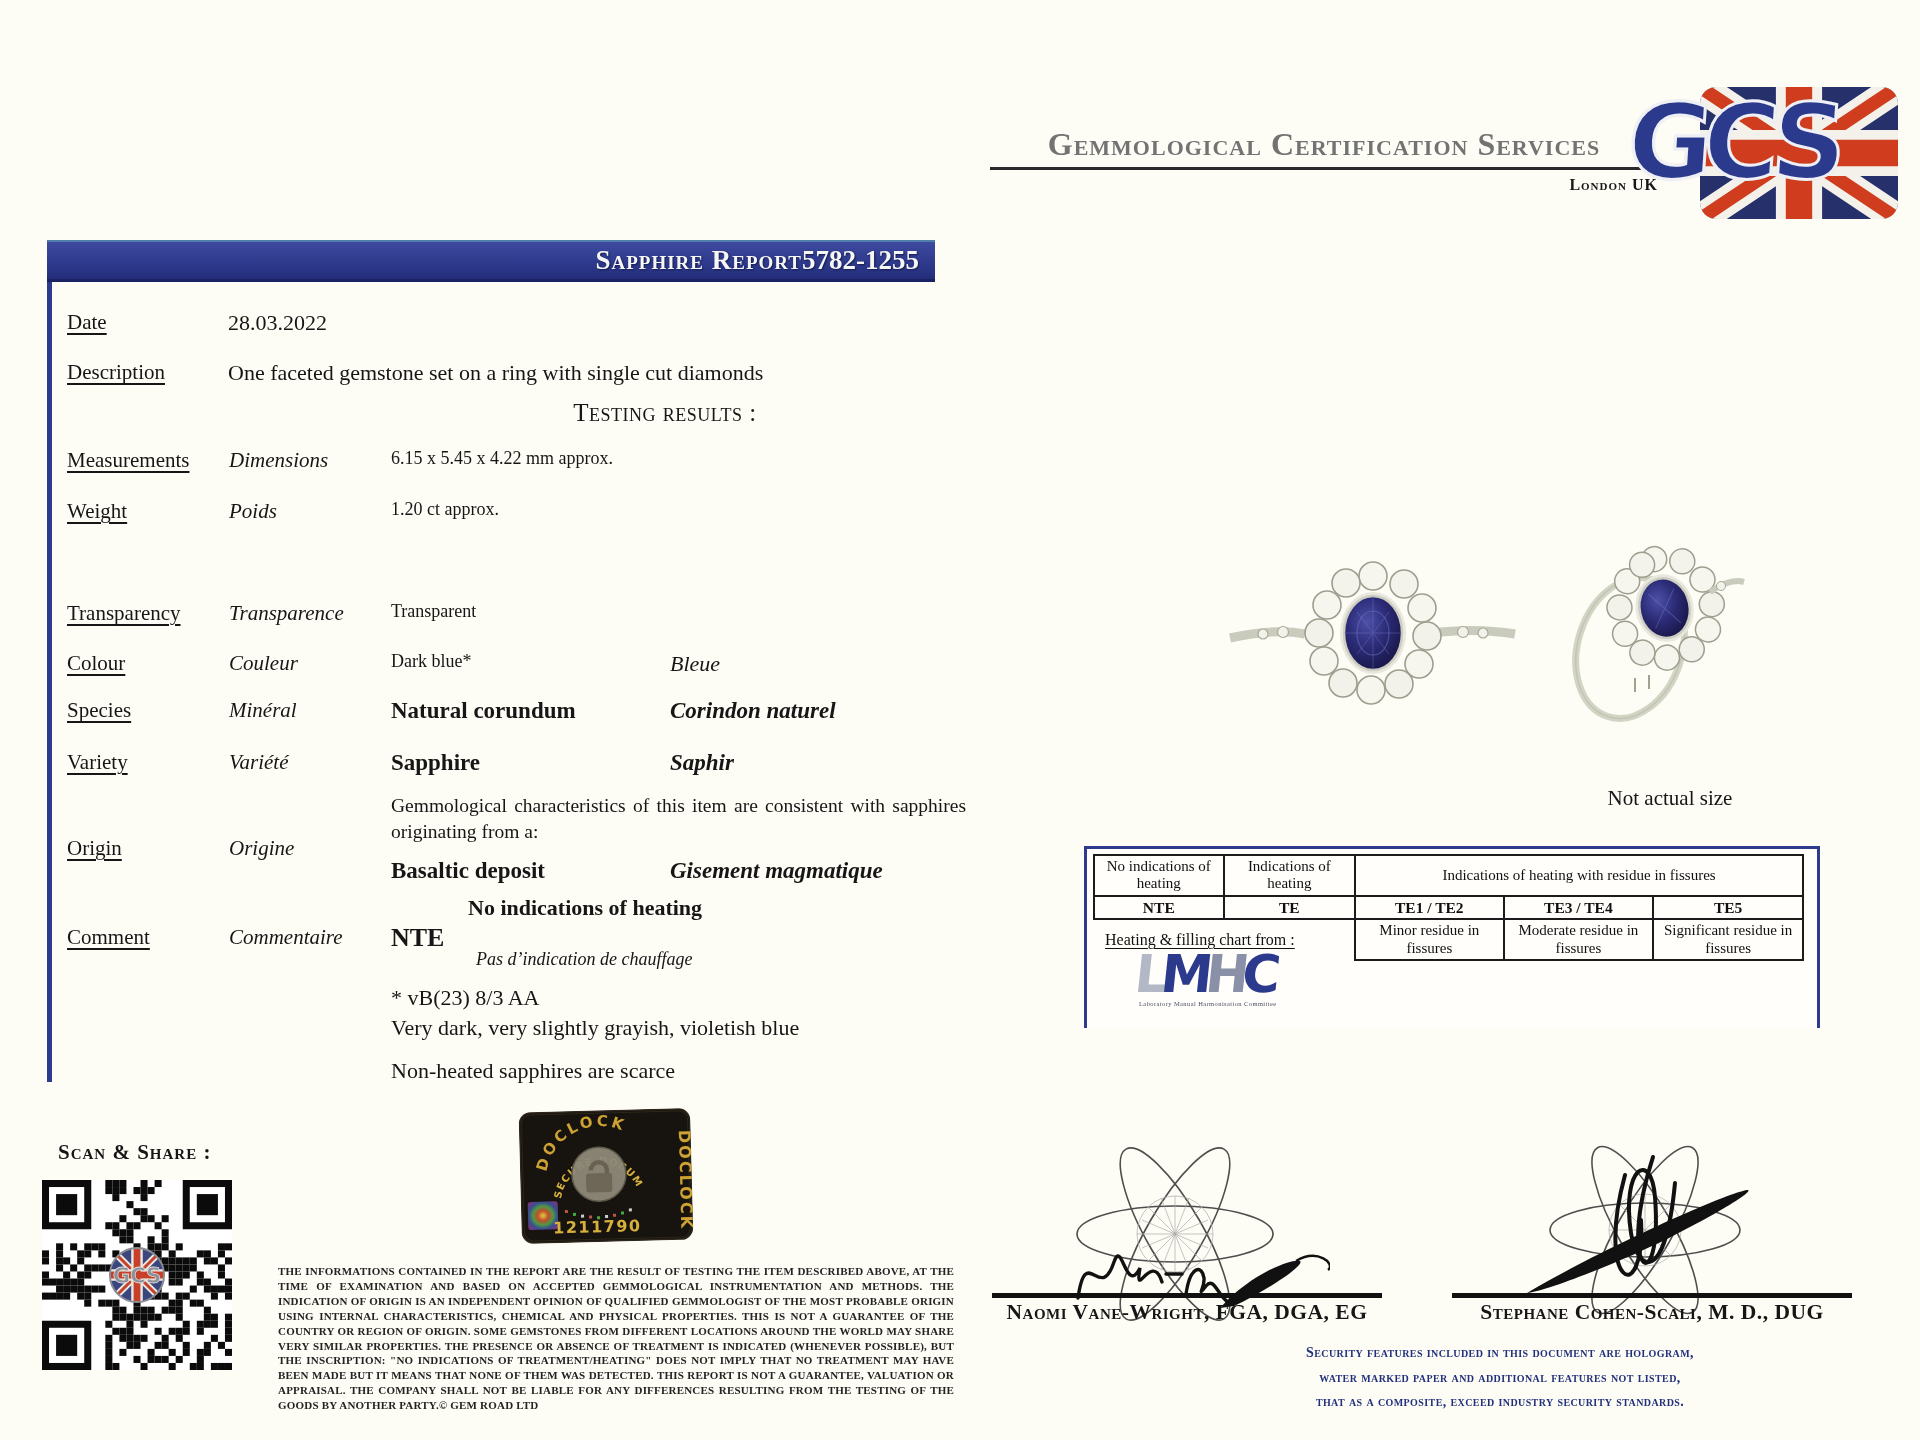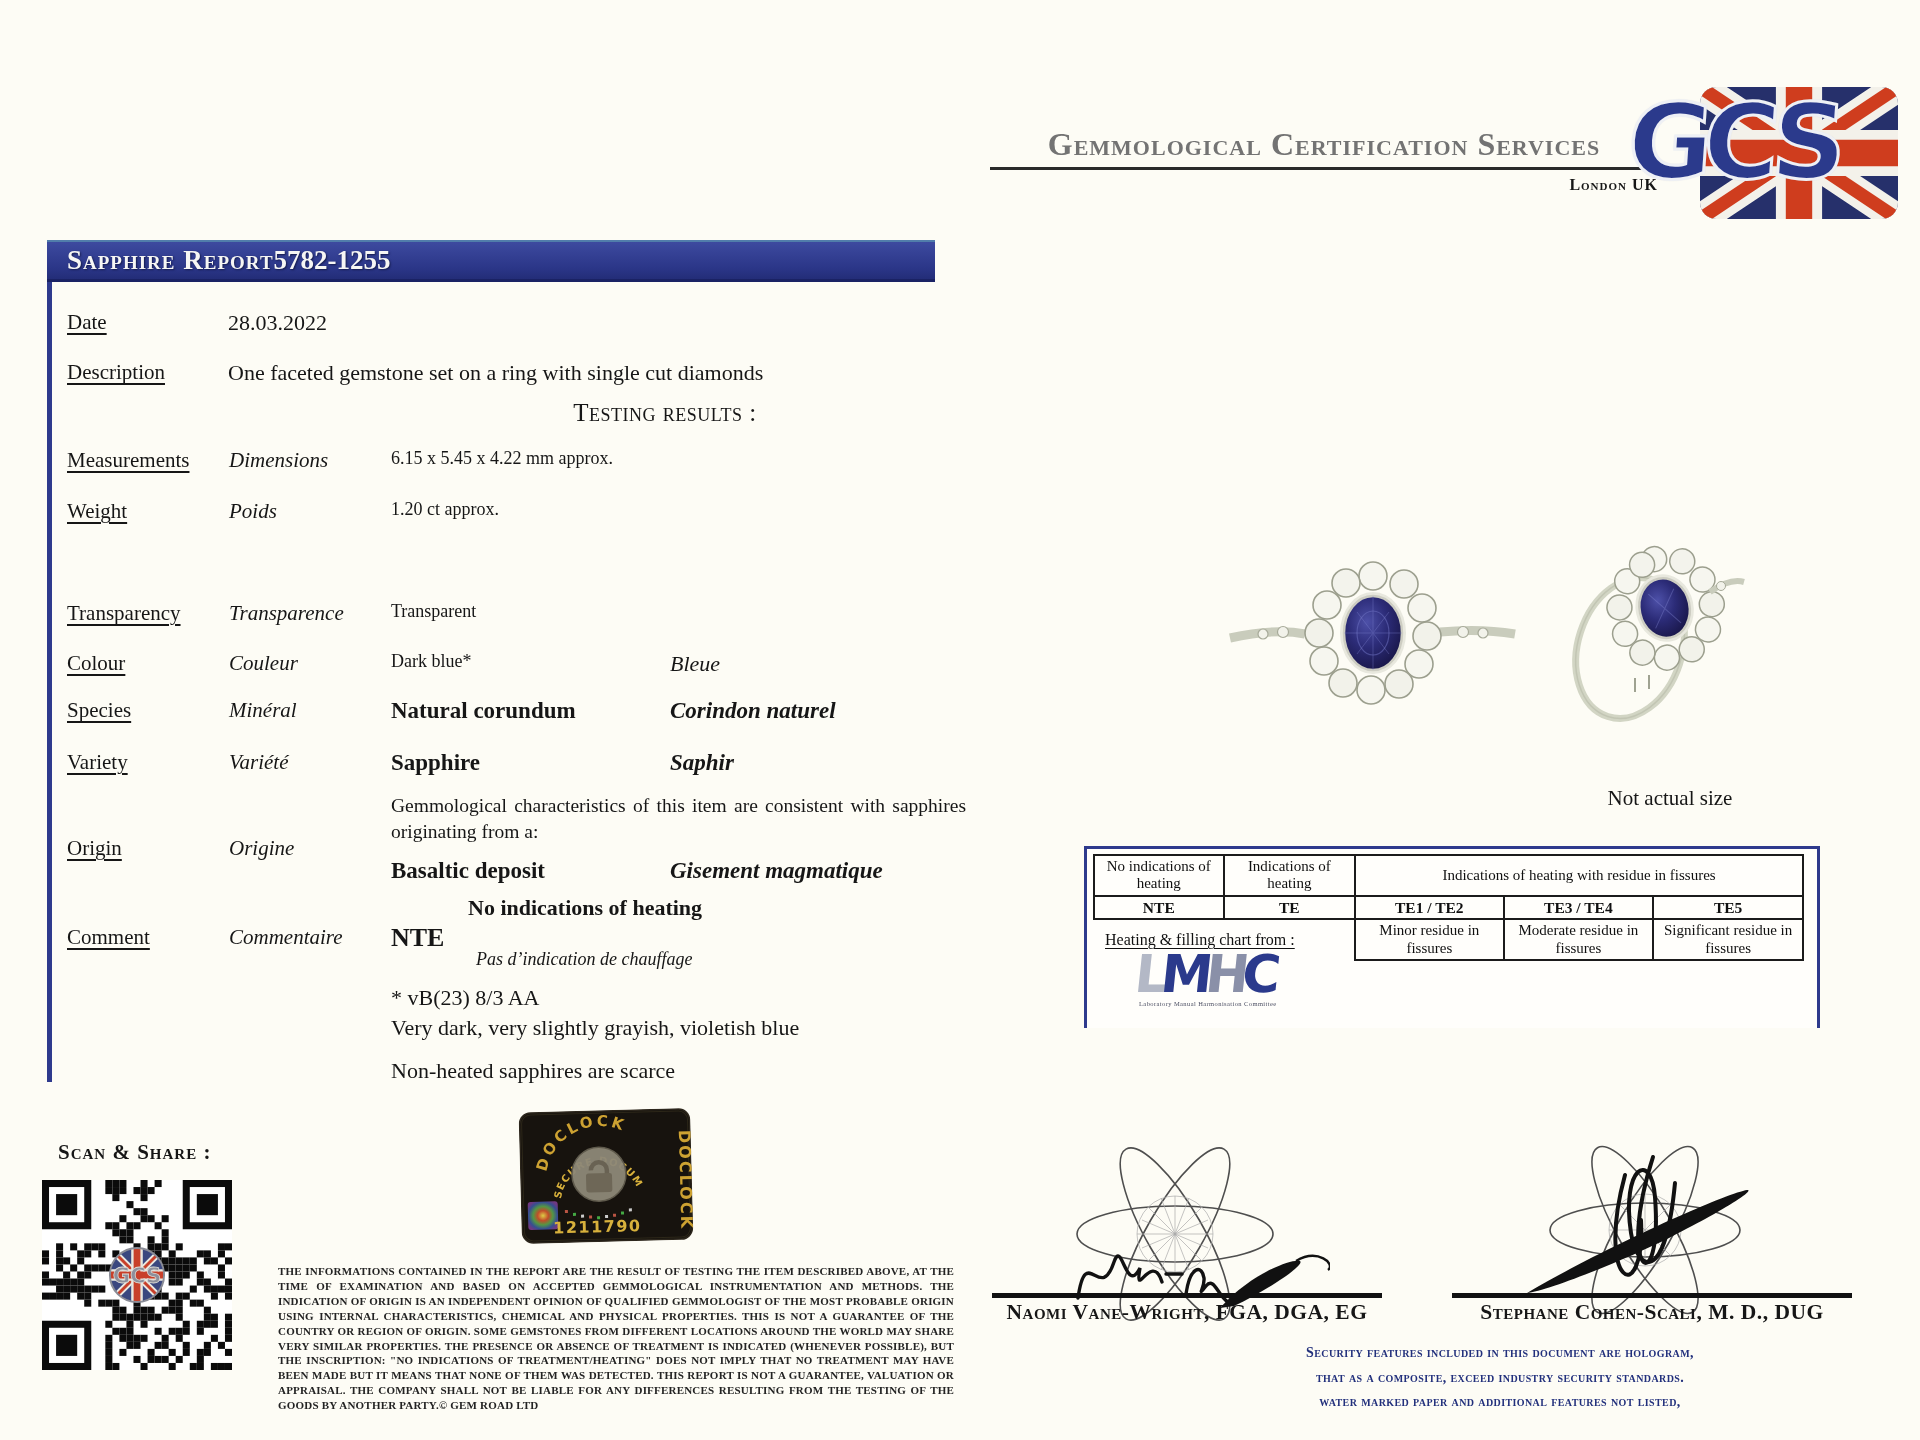--- a/index.html
+++ b/index.html
@@ -13,22 +13,22 @@
   .org-rule{margin-top:4px;height:3px;background:#2a2a2a;}
   .org-loc{font-variant:small-caps;font-size:16px;font-weight:700;text-align:right;margin-top:6px;letter-spacing:1px;}
   .gcs-logo{left:1628px;top:86px;width:270px;height:140px;}
   .gcs-flag{position:absolute;right:0;top:0;z-index:1;}
   .gcs-letters{position:absolute;left:0;top:-6px;z-index:2;font-family:"DejaVu Sans","Liberation Sans",sans-serif;
       font-weight:800;font-size:104px;line-height:1.2;color:#2b3a8c;letter-spacing:-10px;
       -webkit-text-stroke:3px #eef0f5;text-shadow:0 0 2px rgba(20,30,80,.5);transform:skewX(-4deg);}
 
   
   .banner{left:47px;top:240px;width:888px;height:42px;background:linear-gradient(#3d4a9f,#2b3688 70%,#232d78);
-      border-top:2px solid #517dab;border-bottom:3px solid #1a2264;display:flex;align-items:center;justify-content:flex-start;
-      padding:0 32px 0 20px;box-sizing:border-box;}
+      border-top:2px solid #517dab;border-bottom:3px solid #1a2264;display:flex;align-items:center;justify-content:flex-end;
+      padding:0 16px 0 20px;box-sizing:border-box;}
   .banner-title{font-variant:small-caps;font-size:27px;font-weight:700;color:#f6f6f4;letter-spacing:1px;text-shadow:1px 1px 2px #141a4a;}
   .banner-num{font-size:27px;font-weight:700;color:#f6f6f4;text-shadow:1px 1px 2px #141a4a;}
   .left-rule{left:47px;top:282px;width:5px;height:800px;background:#2e3a8d;}
 
   
   .frow{position:absolute;left:0;width:960px;height:40px;}
   .flabel{position:absolute;left:67px;font-size:21px;text-decoration:underline;text-underline-offset:4px;}
   .ffr{position:absolute;left:229px;font-size:21px;font-style:italic;}
   .fval{position:absolute;left:391px;font-size:18px;}
   .ffrval{position:absolute;left:670px;font-size:22px;font-style:italic;}
@@ -614,17 +614,17 @@
         <path d="M130,40 C100,150 150,175 146,85"></path>
       </g>
       <path d="M32,158 C110,112 232,58 252,55 C258,54 250,64 176,102 C128,126 52,156 32,158 Z" fill="#111"></path>
     </svg>
   </div>
   <div class="abs sig-line" style="left:1452px;top:1293px;width:400px"></div>
   <div class="abs sig-name" style="left:1452px;top:1300px;width:400px">Stephane Cohen-Scali, M. D., DUG</div>
 
   <div class="abs sec-note">
     <div>Security features included in this document are hologram,</div>
+    <div>water marked paper and additional features not listed,</div>
     <div>that as a composite, exceed industry security standards.</div>
-    <div>water marked paper and additional features not listed,</div>
   </div>
 
 </div>
 
 </body></html>

